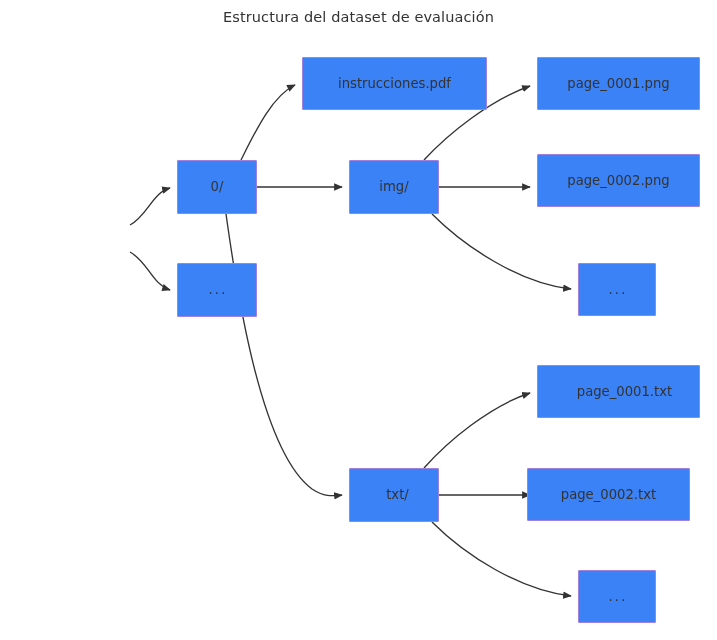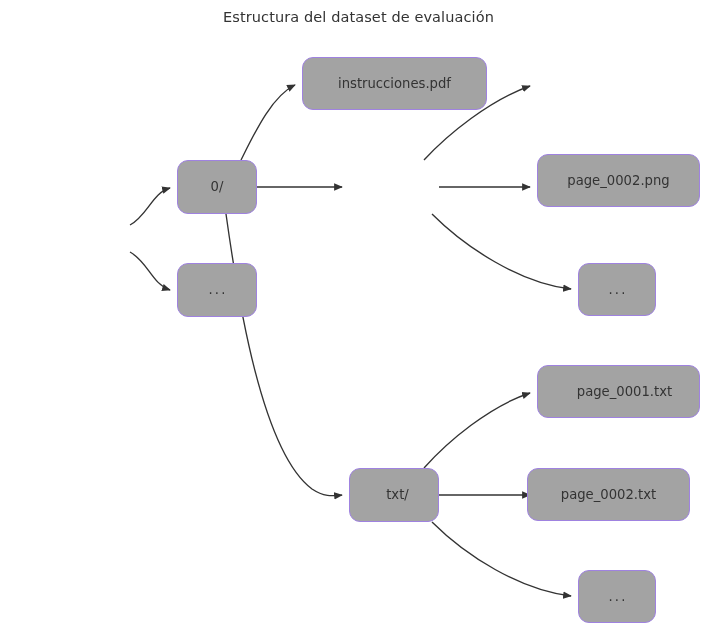--- a/index.html
+++ b/index.html
@@ -33,23 +33,23 @@
   #edge-layer {
     position: absolute;
     left: 0;
     top: 0;
     width: 717px;
     height: 640px;
   }
   .node {
     position: absolute;
     box-sizing: border-box;
-    background: #a3a3a3;
+    background: #3b82f6;
     border: 1.4px solid #9f82e0;
-    border-radius: 11px;
+    border-radius: 1px;
     display: flex;
     align-items: center;
     justify-content: center;
   }
   .node-label {
     font-size: 13.2px;
     color: #333333;
     white-space: nowrap;
     user-select: none;
     line-height: 1;
@@ -104,25 +104,31 @@
   </div>
 
   <div class="node" style="left:177px; top:263px; width:80px; height:54px;">
     <span class="node-label ellipsis">...</span>
   </div>
 
   <div class="node" style="left:302px; top:57px; width:185px; height:53px;">
     <span class="node-label">instrucciones.pdf</span>
   </div>
 
+  <div class="node" style="left:349px; top:160px; width:90px; height:54px;">
+    <span class="node-label">img/</span>
+  </div>
 
   <div class="node" style="left:349px; top:468px; width:90px; height:54px;padding-left:7px;">
     <span class="node-label">txt/</span>
   </div>
 
+  <div class="node" style="left:537px; top:57px; width:163px; height:53px;">
+    <span class="node-label">page_0001.png</span>
+  </div>
 
   <div class="node" style="left:537px; top:154px; width:163px; height:53px;text-align:right;">
     <span class="node-label">page_0002.png</span>
   </div>
 
   <div class="node" style="left:578px; top:263px; width:78px; height:53px;">
     <span class="node-label ellipsis">...</span>
   </div>
 
   <div class="node" style="left:537px; top:365px; width:163px; height:53px;padding-left:12px;">

